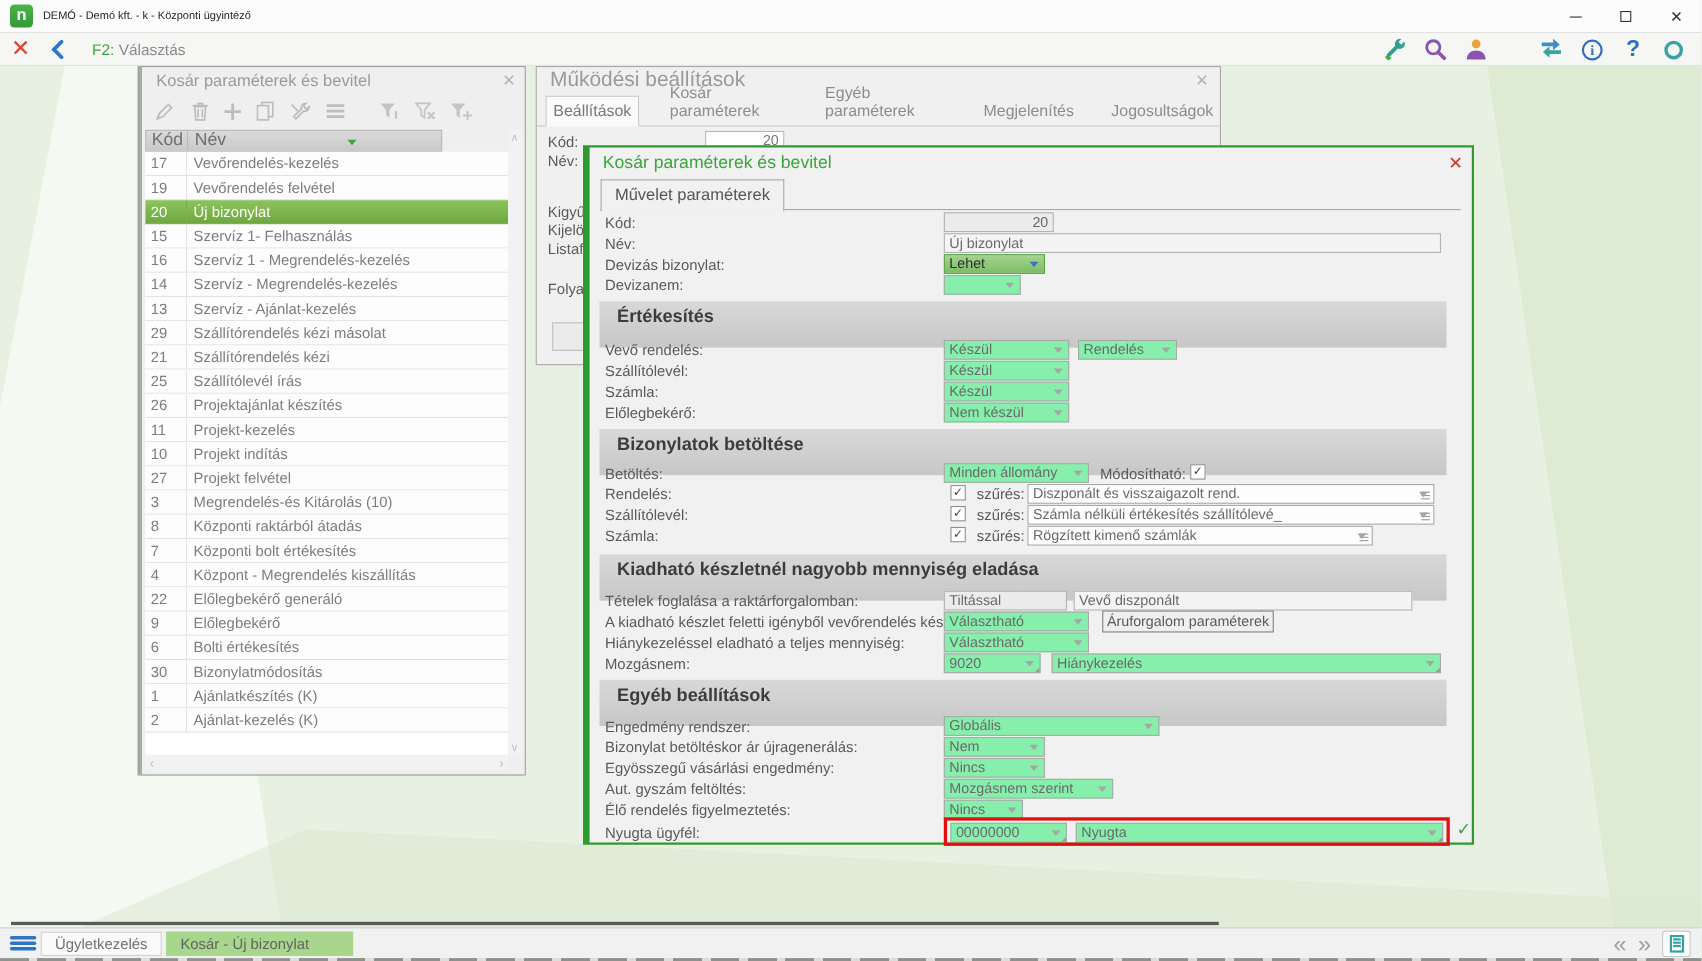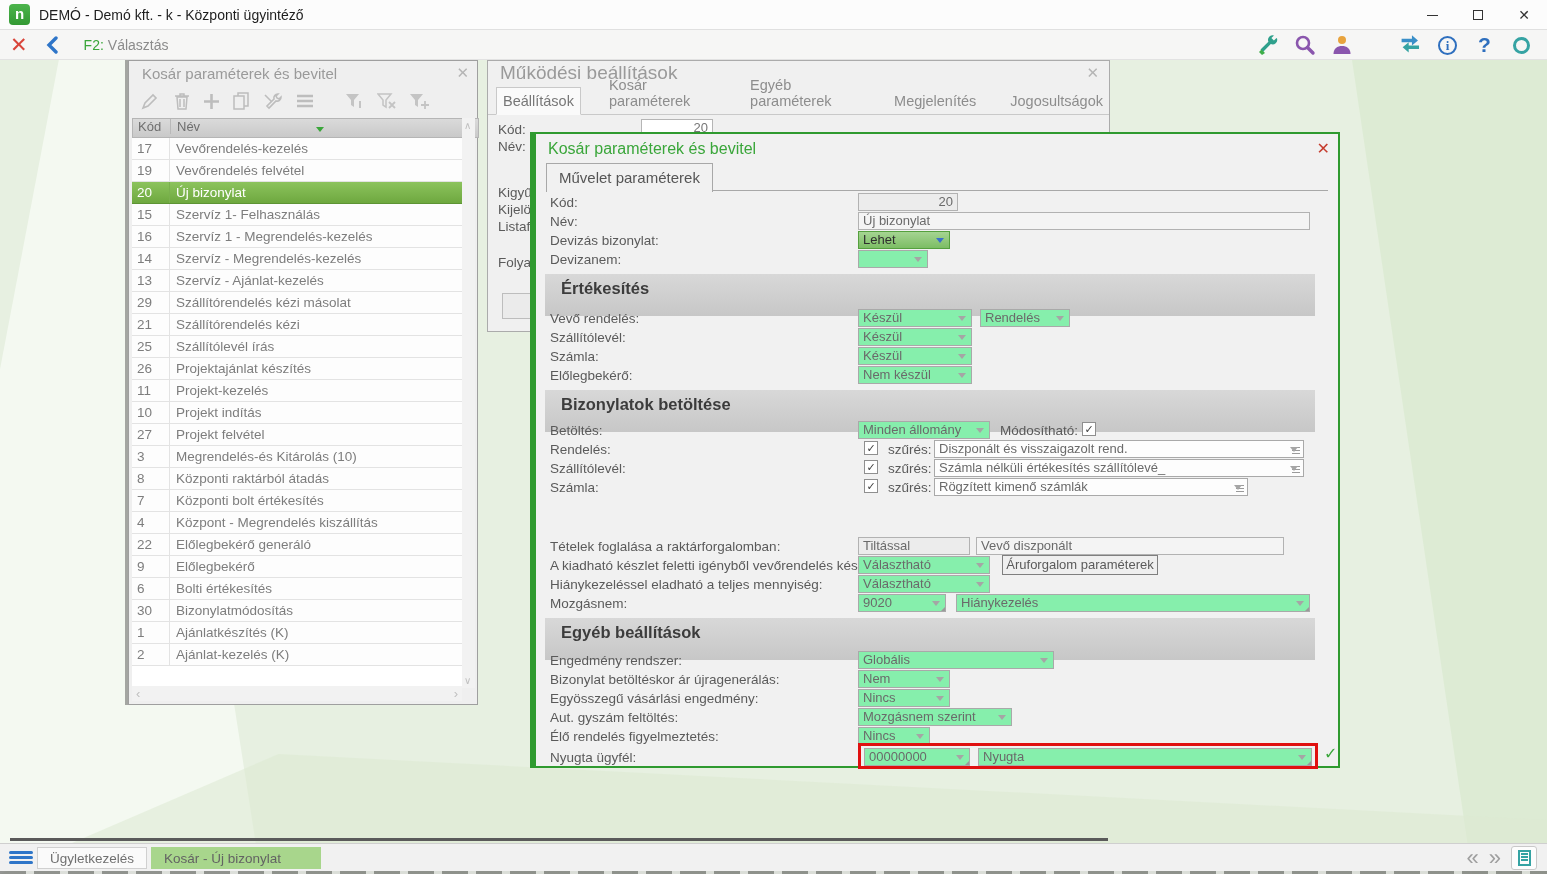--- a/index.html
+++ b/index.html
@@ -14,21 +14,21 @@
     background:#ddebd4; clip-path:polygon(35% 0, 100% 0, 100% 100%, 75% 100%); z-index:0; }
   .bg-wedge3 { position:absolute; left:0; bottom:0; width:1547px; height:120px;
     background:#dcead2; clip-path:polygon(0 100%, 18% 0, 100% 55%, 100% 100%); z-index:0; opacity:.55; }
 
   
   .titlebar { position:absolute; left:0; top:0; width:1547px; height:30px;
     background:#fcfcfc; border-bottom:1px solid #e0e0e0; z-index:30; display:flex; align-items:center; }
   .app-logo { width:21px; height:21px; margin-left:9px; border-radius:4px;
     background:linear-gradient(#4cb44c,#339933); color:#fff; font-weight:bold;
     font-size:15px; text-align:center; line-height:20px; }
-  .win-title { margin-left:9px; font-size:14px; color:#1d1d1d; }
+  .win-title { margin-left:9px; font-size:10px; color:#1d1d1d; }
   .win-btns { position:absolute; right:0; top:0; height:30px; display:flex; }
   .win-btn { width:46px; height:30px; display:flex; align-items:center; justify-content:center;
     color:#333; font-size:14px; }
   .wb-min i { display:block; width:11px; height:1px; background:#333; }
   .wb-max i { display:block; width:10px; height:10px; border:1px solid #333; }
 
   
   .topbar { position:absolute; left:0; top:30px; width:1547px; height:30px;
     background:#f6f6f5; border-bottom:1px solid #e2e2e2; z-index:30; display:flex; align-items:center; }
   .tb-close { margin-left:10px; color:#d9453a; font-size:21px; font-weight:bold; line-height:22px; }
@@ -47,23 +47,23 @@
   .grid4 i:nth-child(3){background:#3b6fc9;} .grid4 i:nth-child(4){background:#e8a33d;}
 
   
   .lpanel { position:absolute; left:128px; top:60px; width:350px; height:645px;
     background:#efefef; border:1px solid #9f9f9f; box-shadow:-3px 0 0 rgba(110,110,110,.6); z-index:5; }
   .lp-head { height:24px; display:flex; align-items:center; padding:0 8px 0 13px; }
   .lp-title { font-size:15px; color:#9a9a9a; flex:1; }
   .lp-x { color:#b5b5b5; font-size:15px; }
   .lp-tools { height:32px; display:flex; align-items:center; gap:13px; padding-left:12px; }
   .lp-tools svg { display:block; }
-  .thead { position:absolute; left:3px; top:57px; width:347px; height:20px;
+  .thead { position:absolute; left:3px; top:57px; width:270px; height:20px;
     background:linear-gradient(#dadada,#c9c9c9); border:1px solid #b5b5b5;
-    font-size:13px; color:#6e6e6e; display:flex; align-items:flex-start; }
+    font-size:16px; color:#6e6e6e; display:flex; align-items:flex-start; }
   .th-code { width:38px; padding-left:5px; border-right:1px solid #b9b9b9; }
   .th-name { padding-left:6px; flex:1; }
   .sort-tri { position:absolute; left:183px; top:8px; border:4px solid transparent; border-top:5px solid #3aa63a; }
   .tbody { position:absolute; left:3px; top:77px; width:330px; height:550px; background:#fff; overflow:hidden; }
   .trow { height:22px; display:flex; align-items:center; font-size:13.5px; color:#7d7d7d;
     border-bottom:1px solid #e3e3e3; background:#fdfdfd; }
   .trow .tc-code { width:38px; padding-left:5px; border-right:1px solid #e3e3e3; height:100%; line-height:21px; }
   .trow .tc-name { padding-left:6px; white-space:nowrap; overflow:hidden; }
   .trow.sel { background:linear-gradient(#8cc35d,#6ea83f); color:#fff; border-bottom:1px solid #5d9434; }
   .trow.sel .tc-code { border-right-color:#7ab04e; }
@@ -453,20 +453,21 @@
 
   <span class="lbl" style="top:346px">Számla:</span>
   <span class="cb" style="left:328px;top:345px">✓</span>
   <span class="lbl" style="left:352px;top:346px">szűrés:</span>
   <span class="combo wicons" style="left:398px;top:344px;width:314px">Rögzített kimenő számlák<span class="lines-ic">
         <i></i>
         <i></i>
         <i></i>
       </span></span>
 
+  <div class="secbar" style="top:370px">Kiadható készletnél nagyobb mennyiség eladása</div>
 
   <span class="lbl" style="top:405px">Tételek foglalása a raktárforgalomban:</span>
   <span class="fld gray" style="left:322px;top:403px;width:112px;text-align:left">Tiltással</span>
   <span class="fld" style="left:440px;top:403px;width:308px">Vevő diszponált</span>
 
   <span class="lbl" style="top:424px">A kiadható készlet feletti igényből vevőrendelés készül:</span>
   <span class="combo dis" style="left:322px;top:422px;width:132px">Választható</span>
   <span class="dg-btn" style="left:466px;top:421px;width:156px">Áruforgalom paraméterek</span>
 
   <span class="lbl" style="top:443px">Hiánykezeléssel eladható a teljes mennyiség:</span>

